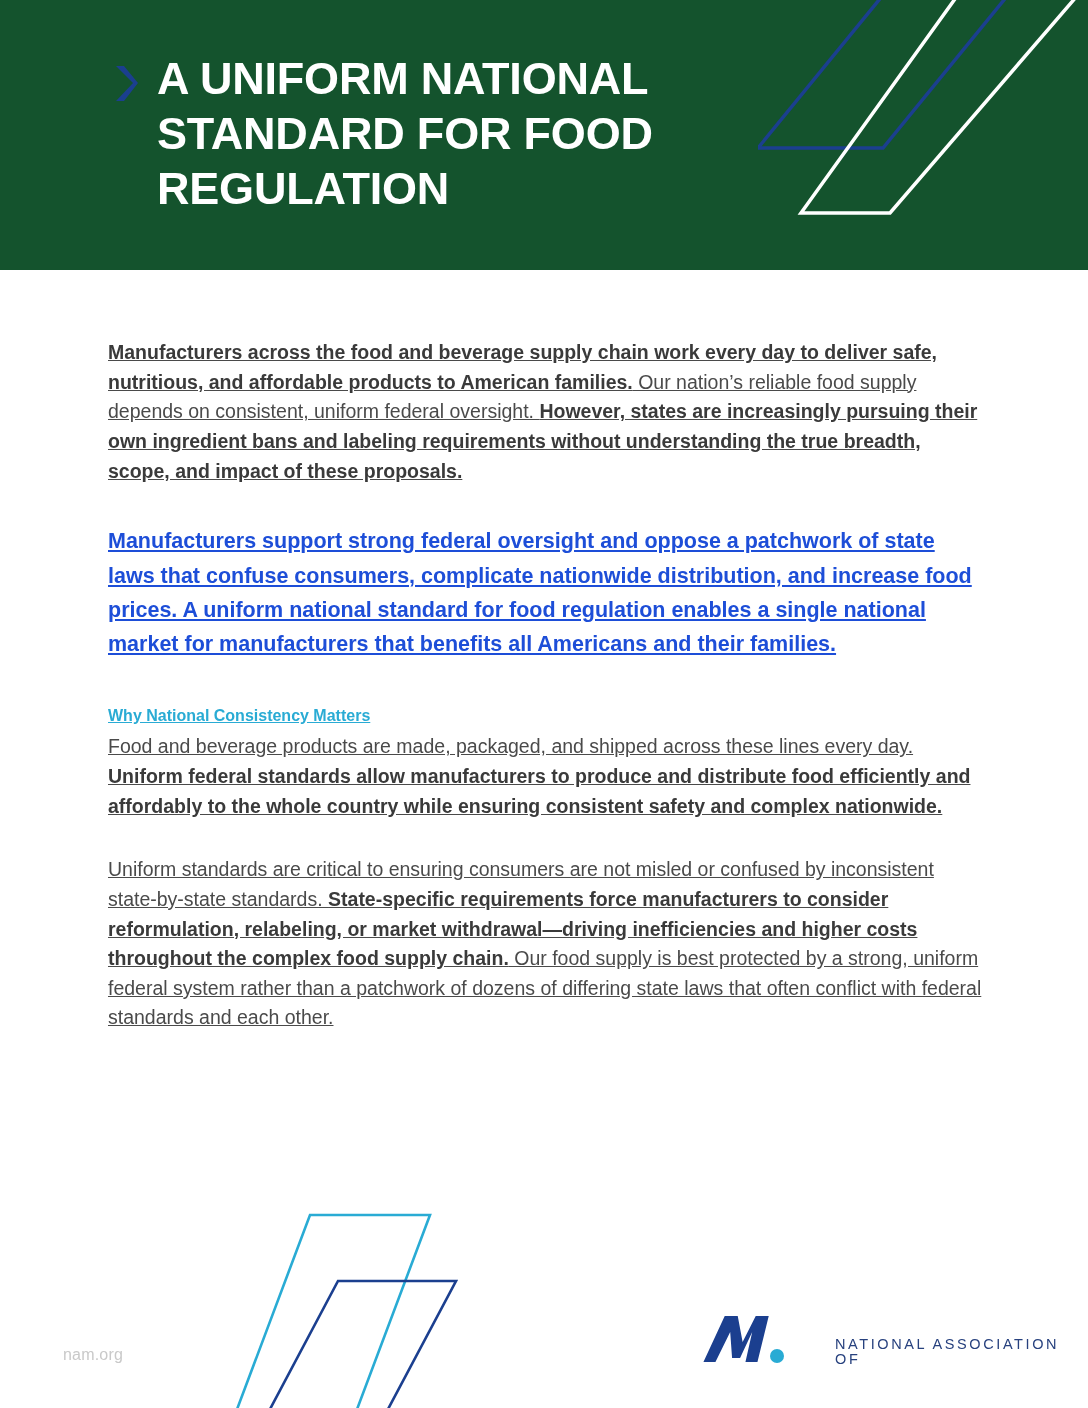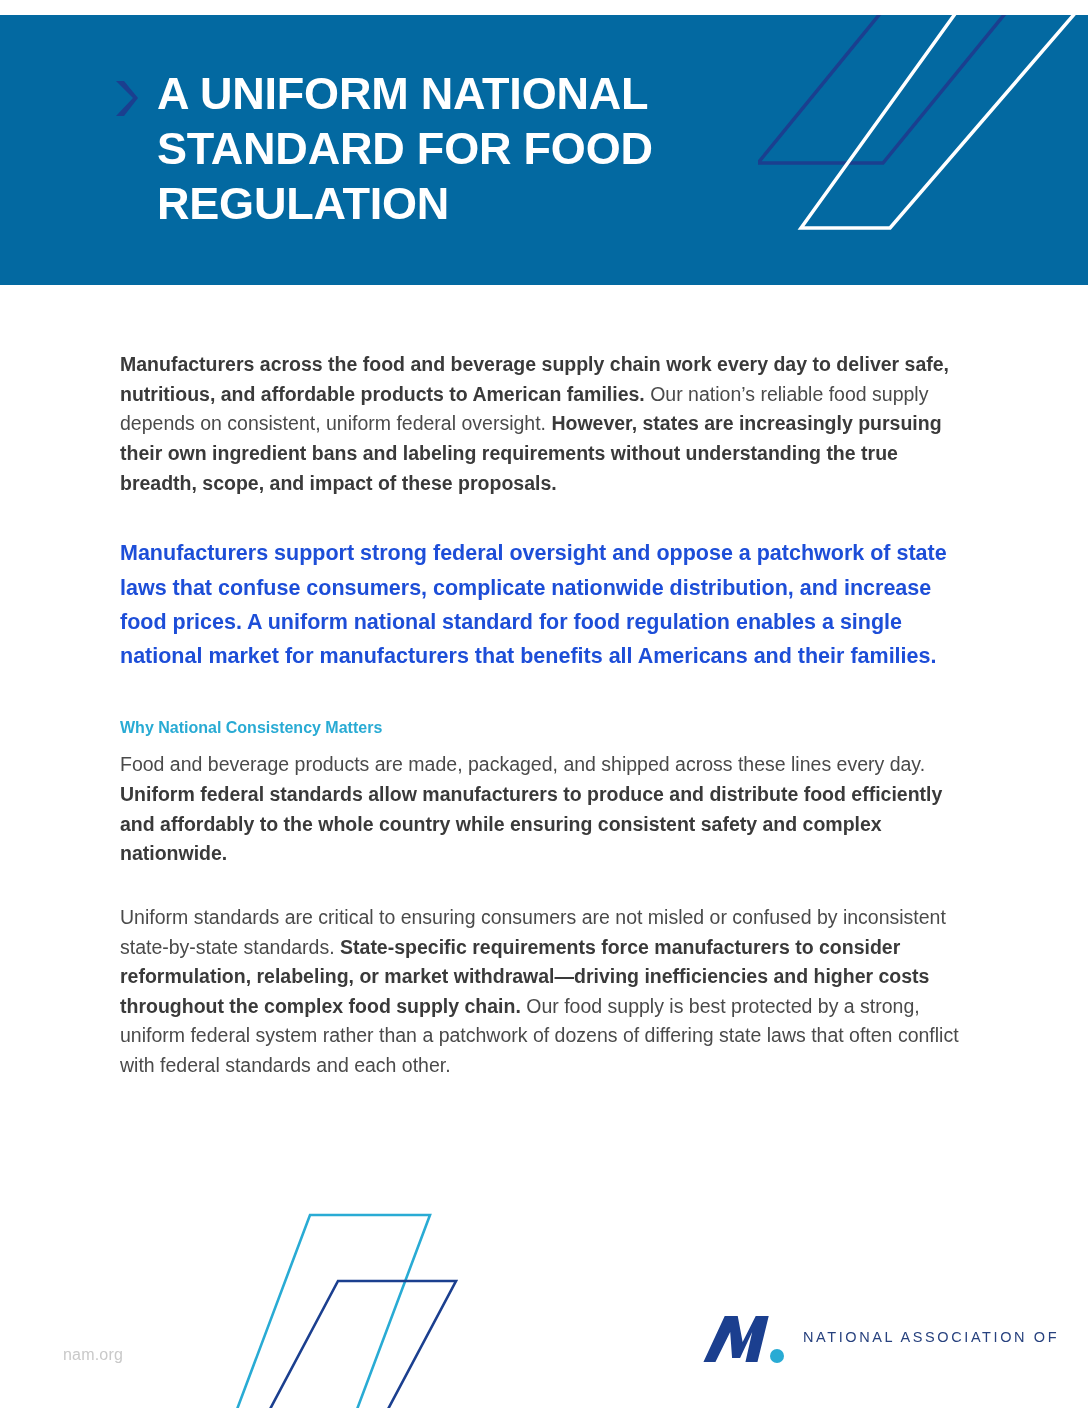--- a/index.html
+++ b/index.html
@@ -16,23 +16,22 @@
     -webkit-font-smoothing: antialiased;
   }
 
   
   .header-band {
     position: absolute;
     left: 0;
     top: 0;
     width: 1088px;
     height: 270px;
-    background: #0369a1;
+    background: #14532d;
     overflow: hidden;
-    margin-top: 15px;
   }
   .header-deco {
     position: absolute;
     right: 0;
     top: 0;
     width: 330px;
     height: 270px;
     pointer-events: none;
   }
   .header-title-wrap {
@@ -61,21 +60,22 @@
   }
 
   
   .content {
     position: absolute;
     left: 108px;
     top: 338px;
     width: 876px;
   }
   p {
-    margin: 12px;
+    margin: 0;
+    text-decoration: underline;
   }
   .para-lead {
     font-size: 19.5px;
     line-height: 1.52;
     color: #4a4a4a;
   }
   .para-lead b {
     color: #3a3a3a;
     font-weight: bold;
   }
@@ -122,21 +122,22 @@
     top: 1346px;
     font-size: 16px;
     color: #c9c9c9;
     letter-spacing: 0.2px;
   }
   .logo {
     position: absolute;
     left: 703px;
     top: 1308px;
     display: flex;
-    align-items: center;
+    align-items: flex-end;
+    gap: 32px;
   }
   .logo-mark {
     width: 86px;
     height: 62px;
     flex: 0 0 auto;
   }
   .logo-text {
     margin-left: 14px;
     display: flex;
     flex-direction: column;

